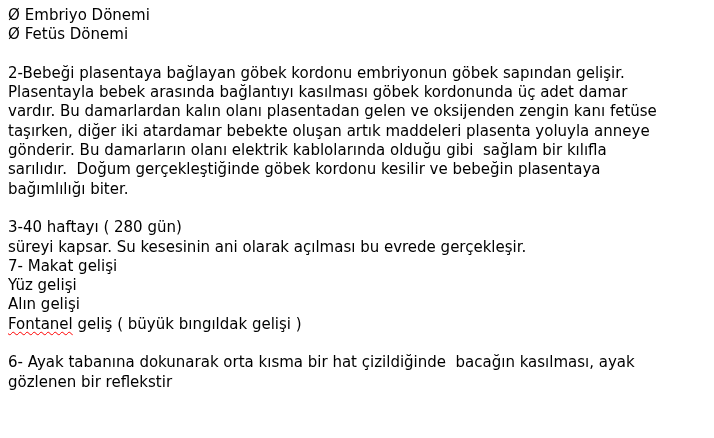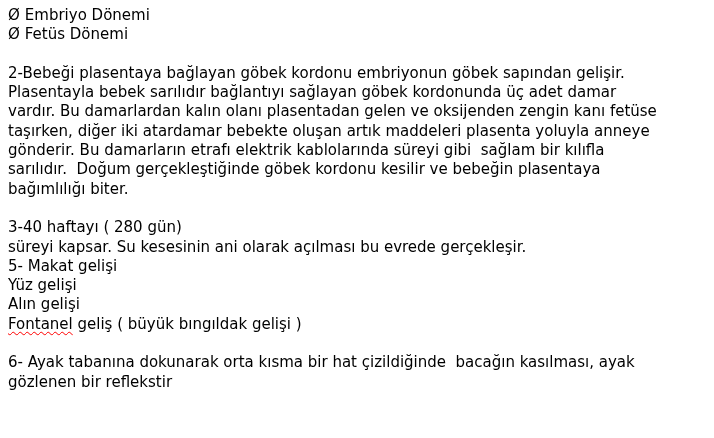--- a/index.html
+++ b/index.html
@@ -40,29 +40,29 @@
   }
 </style>
 </head>
 <body>
 
 <div class="doc">
     <div class="line"><span class="bullet">Ø</span><span>Embriyo Dönemi</span></div>
     <div class="line"><span class="bullet">Ø</span><span>Fetüs Dönemi</span></div>
     <div class="line"></div>
     <div class="line"><span>2-Bebeği plasentaya bağlayan göbek kordonu embriyonun göbek sapından gelişir.</span></div>
-    <div class="line"><span>Plasentayla bebek sarılıdır bağlantıyı sağlayan göbek kordonunda üç adet damar</span></div>
+    <div class="line"><span>Plasentayla bebek arasında bağlantıyı kasılması göbek kordonunda üç adet damar</span></div>
     <div class="line"><span>vardır. Bu damarlardan kalın olanı plasentadan gelen ve oksijenden zengin kanı fetüse</span></div>
     <div class="line"><span>taşırken, diğer iki atardamar bebekte oluşan artık maddeleri plasenta yoluyla anneye</span></div>
-    <div class="line"><span>gönderir. Bu damarların etrafı elektrik kablolarında süreyi gibi  sağlam bir kılıfla</span></div>
+    <div class="line"><span>gönderir. Bu damarların olanı elektrik kablolarında olduğu gibi  sağlam bir kılıfla</span></div>
     <div class="line"><span>sarılıdır.  Doğum gerçekleştiğinde göbek kordonu kesilir ve bebeğin plasentaya</span></div>
     <div class="line"><span>bağımlılığı biter.</span></div>
     <div class="line"></div>
     <div class="line"><span>3-40 haftayı ( 280 gün)</span></div>
     <div class="line"><span>süreyi kapsar. Su kesesinin ani olarak açılması bu evrede gerçekleşir.</span></div>
-    <div class="line"><span>5- Makat gelişi</span></div>
+    <div class="line"><span>7- Makat gelişi</span></div>
     <div class="line"><span>Yüz gelişi</span></div>
     <div class="line"><span>Alın gelişi</span></div>
     <div class="line"><span class="misspell">Fontanel</span><span> geliş ( büyük bıngıldak gelişi )</span></div>
     <div class="line"></div>
     <div class="line"><span>6- Ayak tabanına dokunarak orta kısma bir hat çizildiğinde  bacağın kasılması, ayak</span></div>
     <div class="line"><span>gözlenen bir reflekstir</span></div>
   </div>
 
 </body></html>

